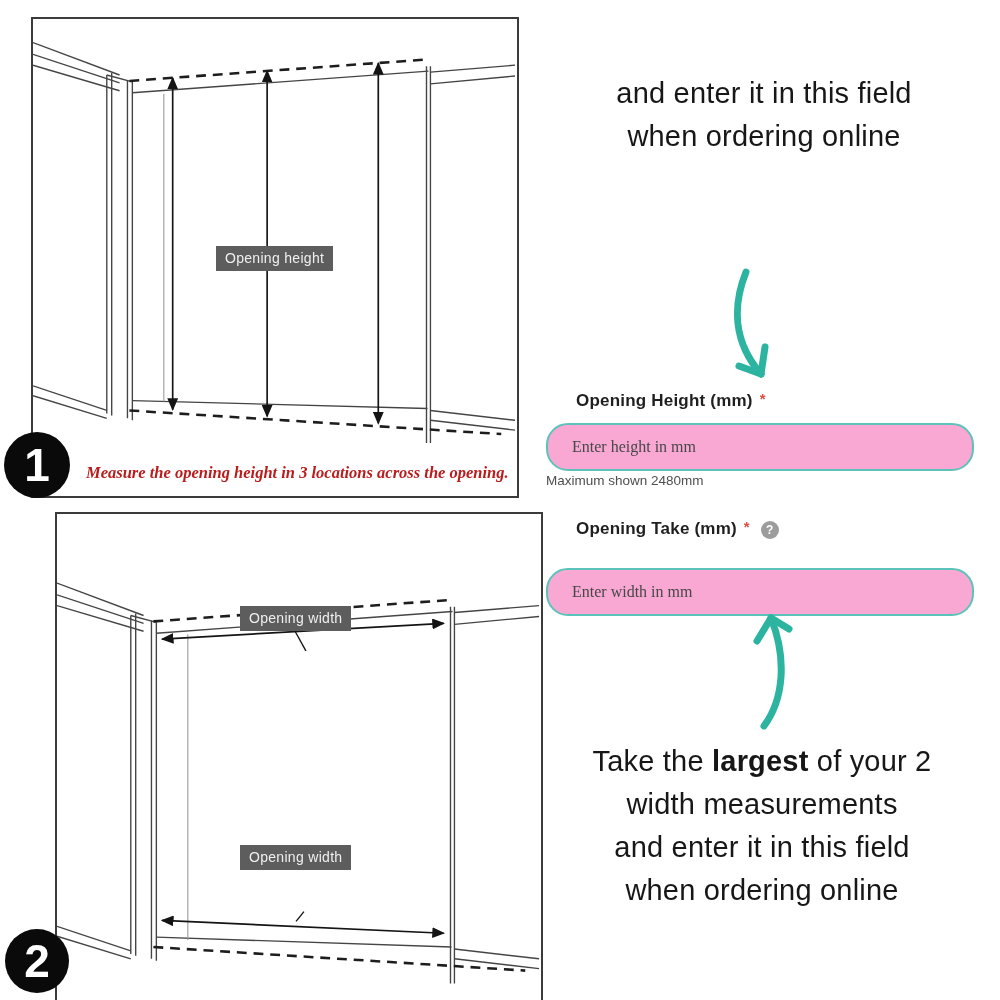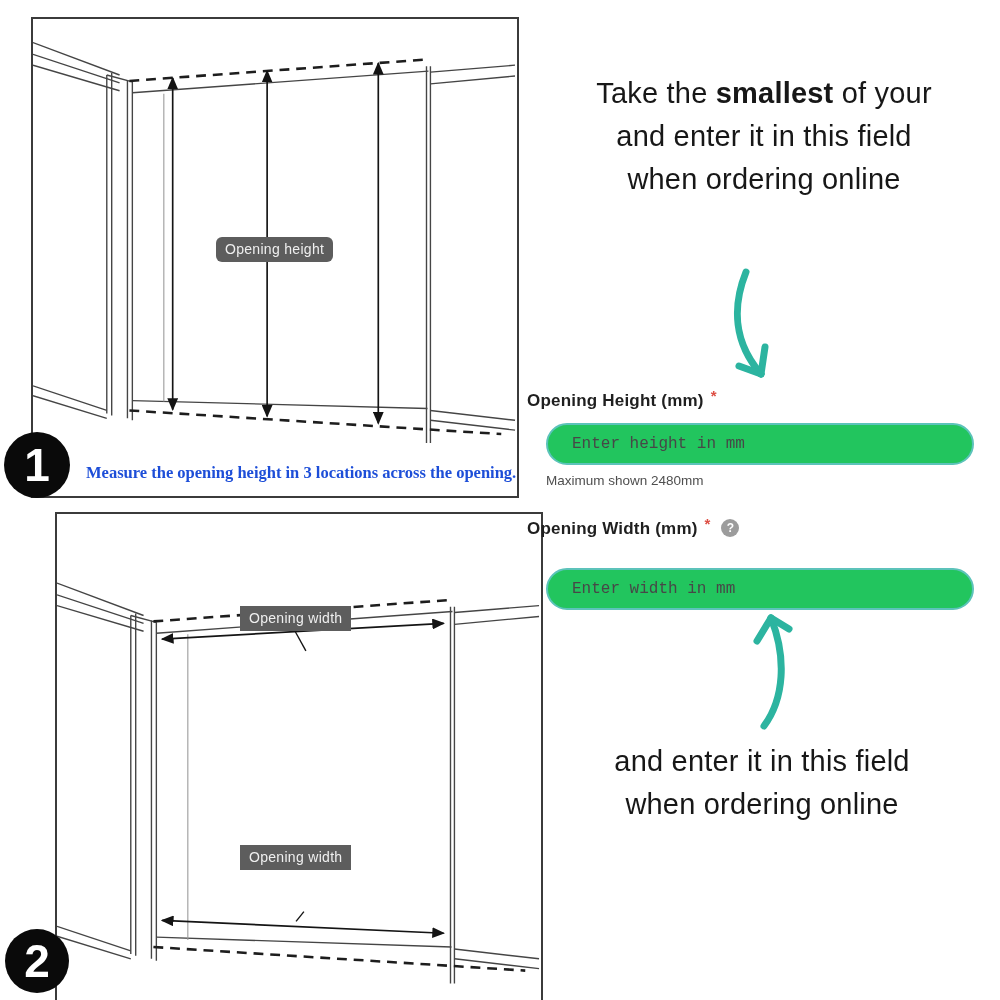--- a/index.html
+++ b/index.html
@@ -17,22 +17,22 @@
   #panel2 { top:512px; height:568px;margin-left:24px; }
   .diagram-svg { position:absolute; left:0; top:0; width:100%; height:100%; }
 
   .measure-label {
     position:absolute; background:#5d5d5d; color:#efefef;
     font-size:14px; line-height:19px; padding:3px 9px; letter-spacing:.3px;
     white-space:nowrap;
   }
   .caption {
     position:absolute; left:53px; right:6px;
-    font-family:"Liberation Serif", serif; font-weight:600;
-    color:#1d4ed8; font-size:16.5px; white-space:nowrap;
+    font-family:"Liberation Serif", serif; font-style:italic; font-weight:600;
+    color:#b91c1c; font-size:16.5px; white-space:nowrap;
   }
   #caption1 { top:444px; }
   #caption2 { top:440px; }
 
   .badge {
     position:absolute; background:#0a0a0a; border-radius:50%; color:#ffffff;
     display:flex; align-items:center; justify-content:center;
     font-weight:bold; z-index:5;
   }
   #badge1 { left:4px; top:432px; width:66px; height:66px; font-size:46px; }
@@ -45,39 +45,39 @@
   }
   #note1 { left:538px; top:72px;  width:452px; }
   #note2 { left:532px; top:740px; width:460px; }
   .note b { font-weight:700; }
 
   .teal-arrow { position:absolute; }
   #arrow-down { left:718px; top:265px; }
   #arrow-up   { left:742px; top:602px; }
 
   .field-label-row {
-    position:absolute; left:527px; display:flex; align-items:flex-start;
+    position:absolute; left:576px; display:flex; align-items:flex-end;
   }
   #height-label-row { top:391px; }
   #width-label-row  { top:519px; }
   .field-label { font-weight:700; font-size:17px; color:#1f1f1f; letter-spacing:.2px; }
   .req {
     color:#dd4f44; font-size:15px; font-weight:700;
     margin-left:7px; position:relative; top:-4px;
   }
   .help-icon {
     width:18px; height:18px; border-radius:50%; background:#9c9c9c; color:#fff;
     font-size:12px; font-weight:700; display:flex; align-items:center;
     justify-content:center; margin-left:11px; cursor:pointer;
   }
   .text-input {
-    position:absolute; left:546px; width:428px; height:42px; box-sizing:border-box;
+    position:absolute; left:546px; width:428px; height:48px; box-sizing:border-box;
     border:2px solid #5cc3ba; border-radius:22px; padding:0 24px;
-    font-size:16px; color:#3f3f3f; background:#22c55e; outline:none;
-    font-family:Liberation Mono, monospace;
+    font-size:16px; color:#3f3f3f; background:#f9a8d4; outline:none;
+    font-family:Liberation Serif, serif;
   }
   #height-input { top:423px; }
   #width-input  { top:568px; }
   .text-input::placeholder { color:#474747; opacity:1; }
   .helper { position:absolute; left:546px; top:473px; font-size:13.5px; color:#4f4f4f; }
 </style>
 </head>
 <body>
 
 <div class="panel" id="panel1">
@@ -114,21 +114,21 @@
       <path d="M98,61 L403,39"></path>
       <path d="M98,396 L476,420"></path>
     </g>
 
     <g stroke="#141414" stroke-width="1.7">
       <line x1="142" y1="58" x2="142" y2="395" marker-start="url(#ah1)" marker-end="url(#ah1)"></line>
       <line x1="238" y1="51" x2="238" y2="402" marker-start="url(#ah1)" marker-end="url(#ah1)"></line>
       <line x1="351" y1="43" x2="351" y2="409" marker-start="url(#ah1)" marker-end="url(#ah1)"></line>
     </g>
   </svg>
-  <div class="measure-label" style="left:183px; top:218px;border-radius:6px;">Opening height</div>
+  <div class="measure-label" style="left:183px; top:227px;">Opening height</div>
   <div class="caption" id="caption1">Measure the opening height in 3 locations across the opening.</div>
 </div>
 <div class="badge" id="badge1">1</div>
 
 <div class="panel" id="panel2">
   <svg class="diagram-svg" viewBox="0 0 492 477">
     <defs>
       <marker id="ah2" markerUnits="userSpaceOnUse" markerWidth="13" markerHeight="11" refX="11.5" refY="5.5" orient="auto-start-reverse">
         <path d="M0,0 L13,5.5 L0,11 Z" fill="#141414"></path>
       </marker>
@@ -167,51 +167,52 @@
       <path d="M242,71 L253,91" stroke-width="1.4"></path>
       <path d="M251,356 L243,366" stroke-width="1.4"></path>
     </g>
   </svg>
   <div class="measure-label" style="left:183px; top:92px;">Opening width</div>
   <div class="measure-label" style="left:183px; top:331px;">Opening width</div>
 </div>
 <div class="badge" id="badge2">2</div>
 
 <div class="note" id="note1">
-  <div><span>Take the </span><b>smallest</b><span> of your</span></div>
   <div>and enter it in this field</div>
   <div>when ordering online</div>
 </div>
 
 <svg class="teal-arrow" id="arrow-down" width="70" height="125" viewBox="0 0 70 125">
   <g stroke="#2cb4a0" stroke-width="7" stroke-linecap="round" fill="none">
     <path d="M28,7 C14,42 16,78 43,109"></path>
     <path d="M43,109 L21,101"></path>
     <path d="M43,109 L47,82"></path>
   </g>
 </svg>
 
 <div class="field-label-row" id="height-label-row">
   <span class="field-label">Opening Height (mm)</span>
   <span class="req">*</span>
 </div>
 <input class="text-input" id="height-input" type="text" placeholder="Enter height in mm" style="">
 <div class="helper">Maximum shown 2480mm</div>
 
 <div class="field-label-row" id="width-label-row">
-  <span class="field-label">Opening Width (mm)</span>
+  <span class="field-label">Opening Take (mm)</span>
   <span class="req">*</span>
   <span class="help-icon">?</span>
 </div>
 <input class="text-input" id="width-input" type="text" placeholder="Enter width in mm" style="">
 
 <svg class="teal-arrow" id="arrow-up" width="64" height="128" viewBox="0 0 64 128">
   <g stroke="#2cb4a0" stroke-width="7" stroke-linecap="round" fill="none">
     <path d="M22,124 C42,97 45,56 29,16"></path>
     <path d="M29,16 L15,39"></path>
     <path d="M29,16 L47,27"></path>
   </g>
 </svg>
 
 <div class="note" id="note2">
+  <div><span>Take the </span><b>largest</b><span> of your 2</span></div>
+  <div>width measurements</div>
   <div>and enter it in this field</div>
   <div>when ordering online</div>
 </div>
 
 </body></html>

